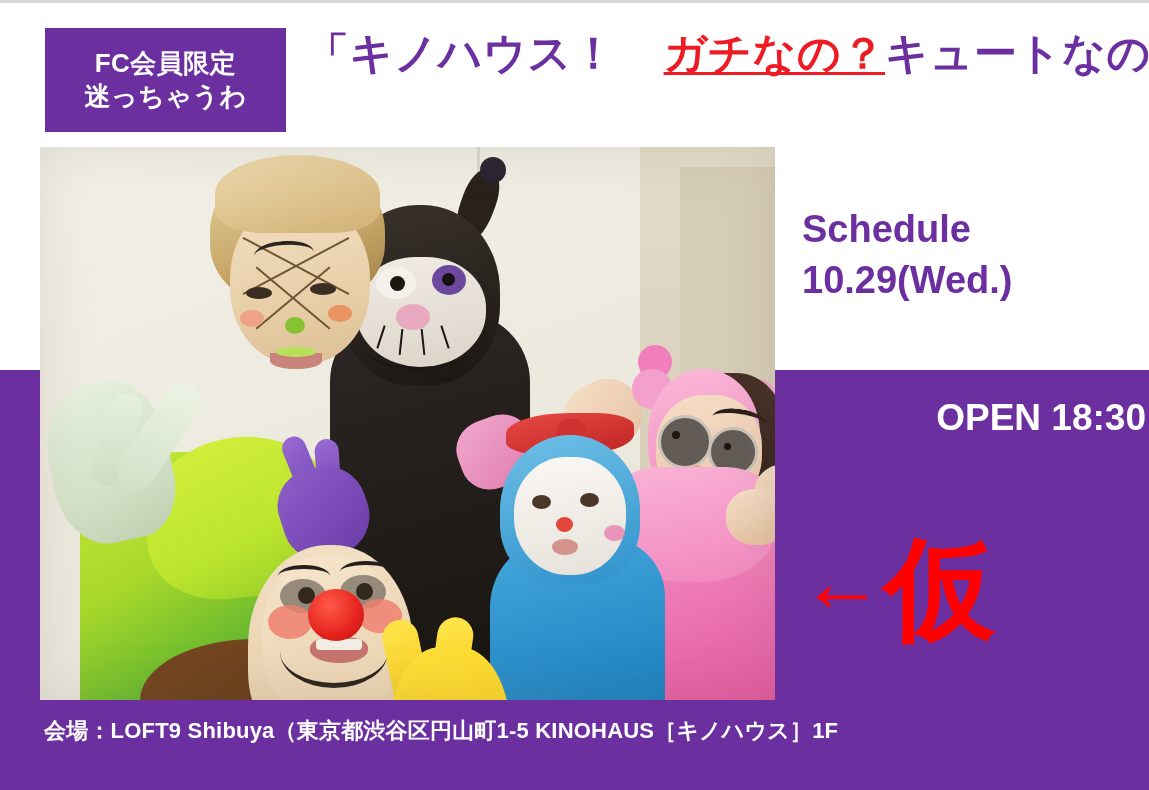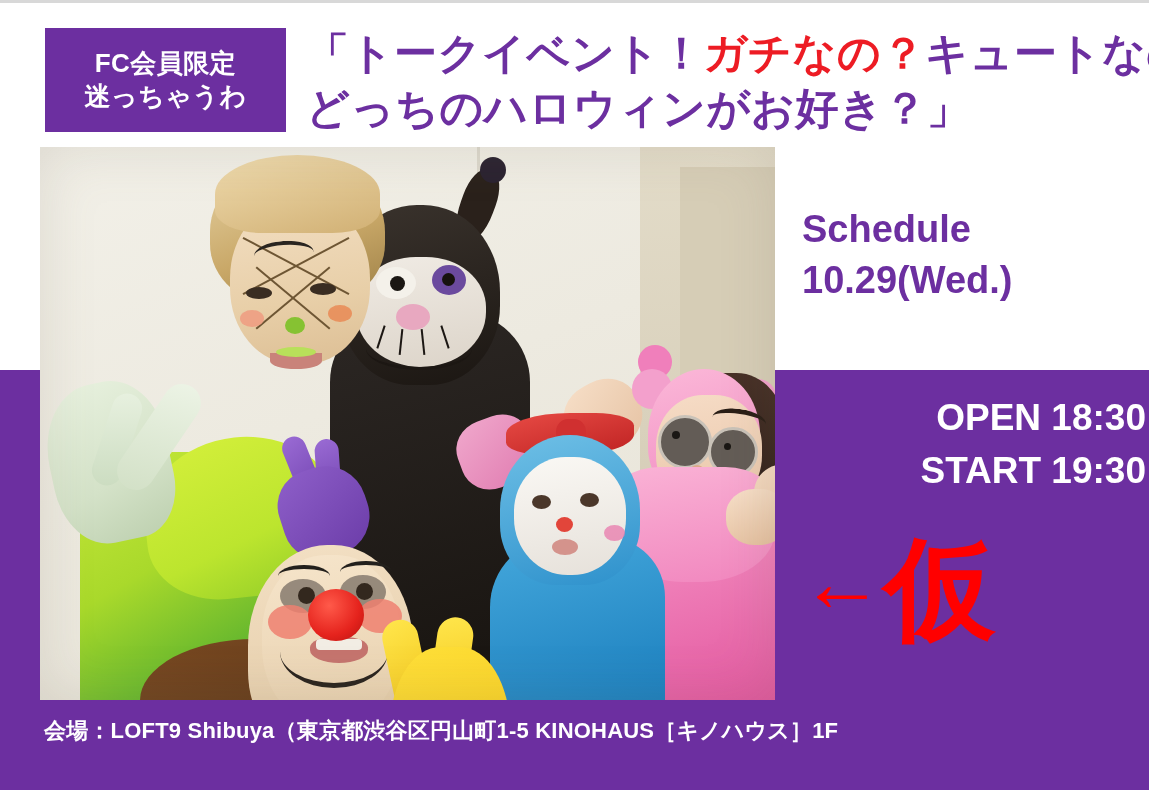--- a/index.html
+++ b/index.html
@@ -33,22 +33,24 @@
 
   .title{
     position:absolute;left:306px;top:26px;width:836px;
   }
   .title-line{
     color:#6C2FA0;font-weight:bold;font-size:43px;line-height:1.28;
     white-space:nowrap;letter-spacing:.5px;
   }
   .hl{
     color:#ED1C24;
+    text-decoration:underline;
     text-decoration-thickness:3px;
     text-underline-offset:4px;
+    margin-left:48px;
   }
 
   
   .band{
     position:absolute;left:0;top:370px;width:1149px;height:420px;
     background:#6C2FA0;
   }
 
   
   .schedule{
@@ -283,22 +285,21 @@
   <div class="top-rule"></div>
 
   <div class="band"></div>
 
   <div class="badge">
     <span>FC会員限定</span>
     <span>迷っちゃうわ</span>
   </div>
 
   <div class="title">
-    <div class="title-line"><span>「トークイベント！</span><span class="hl">ガチなの？</span><span>キュートなの？</span></div>
-    <div class="title-line">どっちのハロウィンがお好き？」</div>
+    <div class="title-line"><span>「キノハウス！</span><span class="hl">ガチなの？</span><span>キュートなの？</span></div>
   </div>
 
   <div class="photo">
     <div class="wall"></div>
     <div class="wall-right"></div>
     <div class="door"></div>
     <div class="wall-edge"></div>
     <div class="floor"></div>
 
     <div class="p2-hairL"></div>
@@ -399,21 +400,20 @@
     <div class="vig"></div>
   </div>
 
   <div class="schedule">
     <div>Schedule</div>
     <div>10.29(Wed.)</div>
   </div>
 
   <div class="times">
     <div>OPEN  18:30</div>
-    <div>START 19:30</div>
   </div>
 
   <div class="kari">
     <span class="arrow">←</span>
     <span>仮</span>
   </div>
 
   <div class="venue">会場：LOFT9 Shibuya（東京都渋谷区円山町1-5 KINOHAUS［キノハウス］1F</div>
 
 </div>

